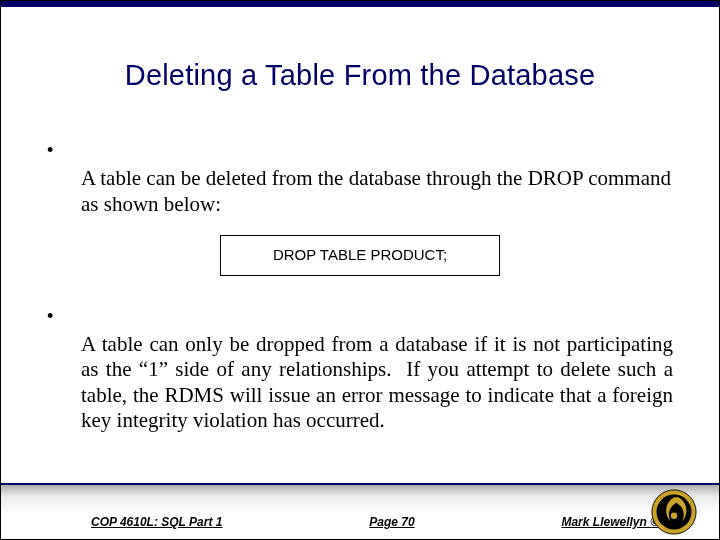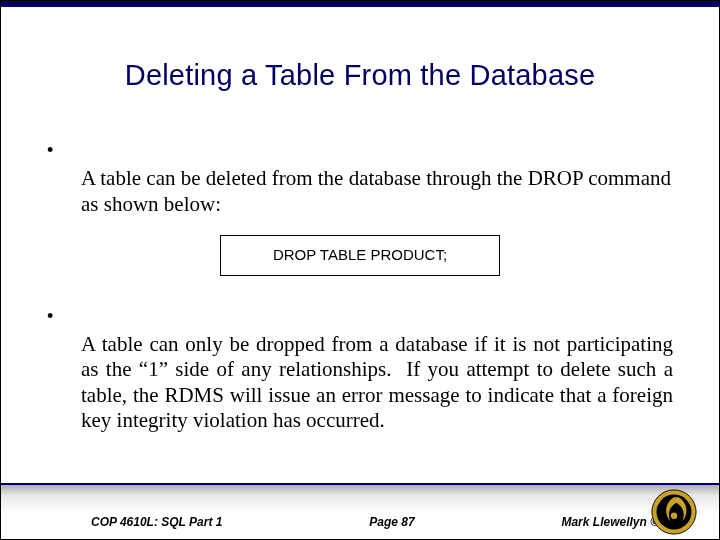--- a/index.html
+++ b/index.html
@@ -64,20 +64,21 @@
   .footertext {
     position: absolute; left: 0; right: 0; bottom: 10px;
     display: flex;
     font-family: Arial, sans-serif;
     font-size: 12px;
     font-weight: bold; font-style: italic;
     color: #000;
     padding: 0 60px 0 90px;
     justify-content: space-between;
     align-items: center;
+    text-decoration: underline;
   }
   .logo {
     position: absolute;
     right: 22px; bottom: 4px;
     width: 46px; height: 46px;
   }
   .logo svg { width: 46px; height: 46px; display: block; }
 </style>
 </head>
 <body>
@@ -101,21 +102,21 @@
       <div class="txt justify">A table can only be dropped from a database if it is not participating as the “1” side of any relationships.&nbsp; If you attempt to delete such a table, the RDMS will issue an error message to indicate that a foreign key integrity violation has occurred.</div>
     </div>
 
   </div>
 
   <div class="footerwrap">
     <div class="footergrad"></div>
     <div class="footerline"></div>
     <div class="footertext">
       <span>COP 4610L: SQL Part 1</span>
-      <span>Page 87</span>
+      <span>Page 70</span>
       <span>Mark Llewellyn ©</span>
     </div>
     <div class="logo">
       <svg viewBox="0 0 100 100">
         <circle cx="50" cy="50" r="48" fill="#c9a227" stroke="#000" stroke-width="2"></circle>
         <circle cx="50" cy="50" r="38" fill="#000"></circle>
         <path d="M50 18 C 30 30, 28 55, 42 70 C 35 55, 40 38, 55 30 C 70 38, 75 55, 68 70 C 82 55, 80 30, 60 18 Z" fill="#c9a227"></path>
         <circle cx="50" cy="58" r="7" fill="#c9a227"></circle>
       </svg>
     </div>

